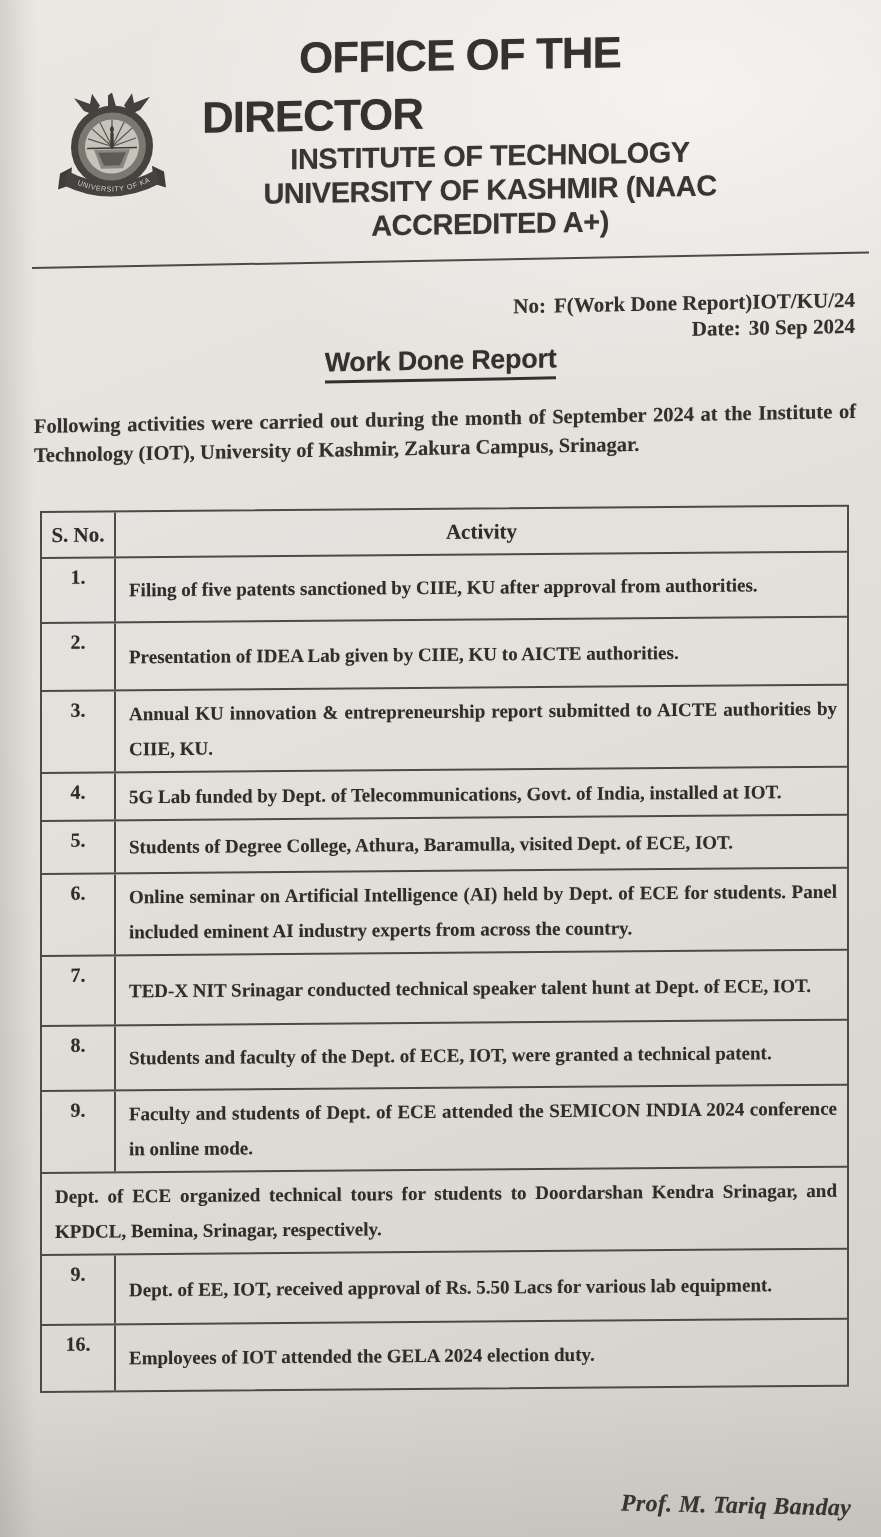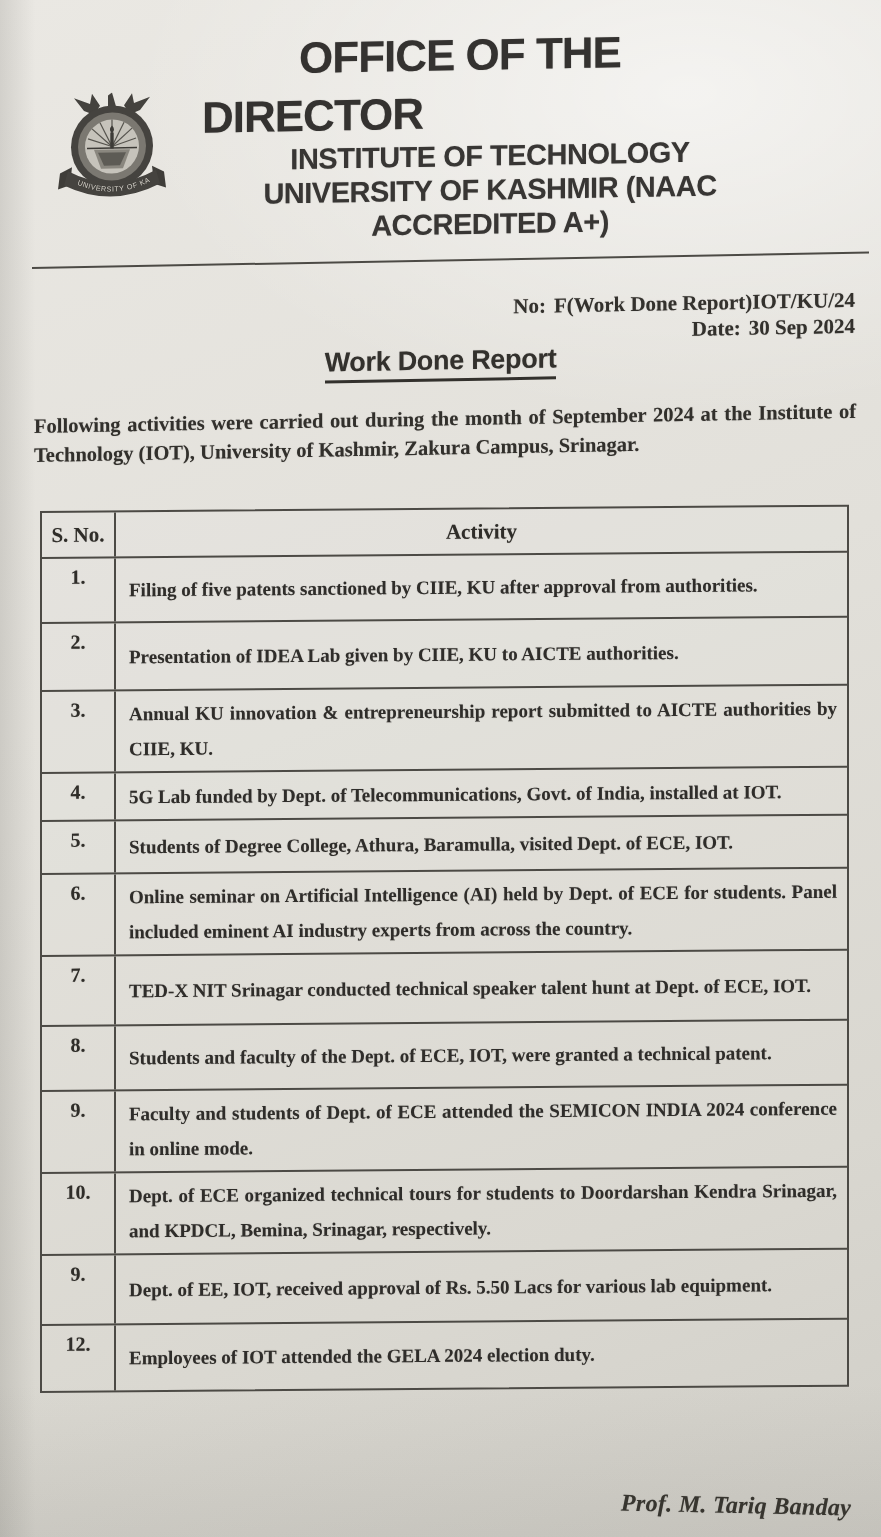--- a/index.html
+++ b/index.html
@@ -200,33 +200,32 @@
       <span class="act-text">Students and faculty of the Dept. of ECE, IOT, were granted a technical patent.</span>
     </div>
   </div>
         <div class="t-row">
     <div class="c-sno">9.</div>
     <div class="c-act">
       <span class="act-text">Faculty and students of Dept. of ECE attended the SEMICON INDIA 2024 conference in online mode.</span>
     </div>
   </div>
         <div class="t-row">
-    <div class="c-sno">10.</div>
     <div class="c-act">
       <span class="act-text">Dept. of ECE organized technical tours for students to Doordarshan Kendra Srinagar, and KPDCL, Bemina, Srinagar, respectively.</span>
     </div>
   </div>
         <div class="t-row">
     <div class="c-sno">9.</div>
     <div class="c-act">
       <span class="act-text">Dept. of EE, IOT, received approval of Rs. 5.50 Lacs for various lab equipment.</span>
     </div>
   </div>
         <div class="t-row">
-    <div class="c-sno">12.</div>
+    <div class="c-sno">16.</div>
     <div class="c-act">
       <span class="act-text">Employees of IOT attended the GELA 2024 election duty.</span>
     </div>
   </div>
       </div>
   </div>
 
   <div class="signature">Prof. M. Tariq Banday</div>
 </div>
 

